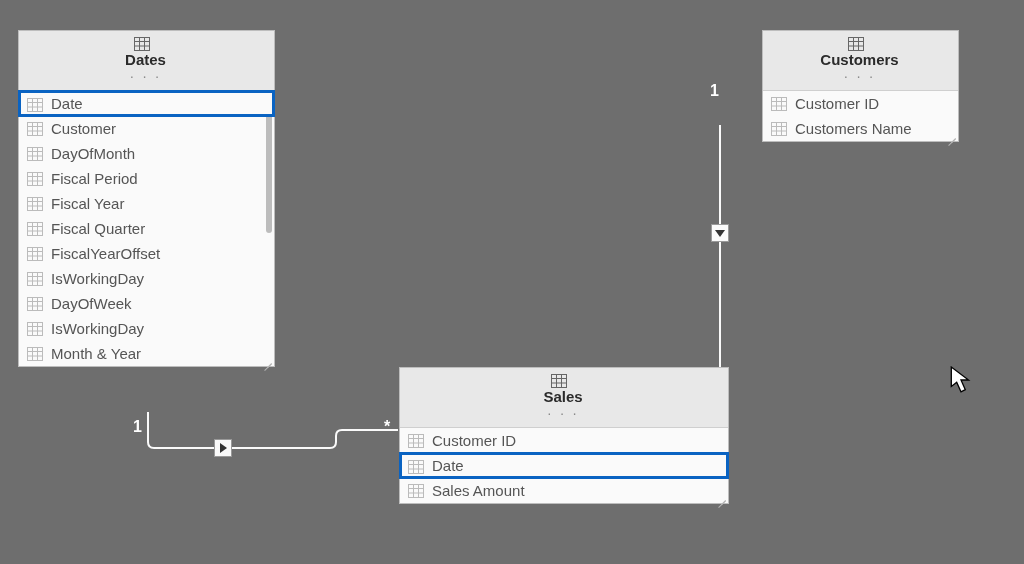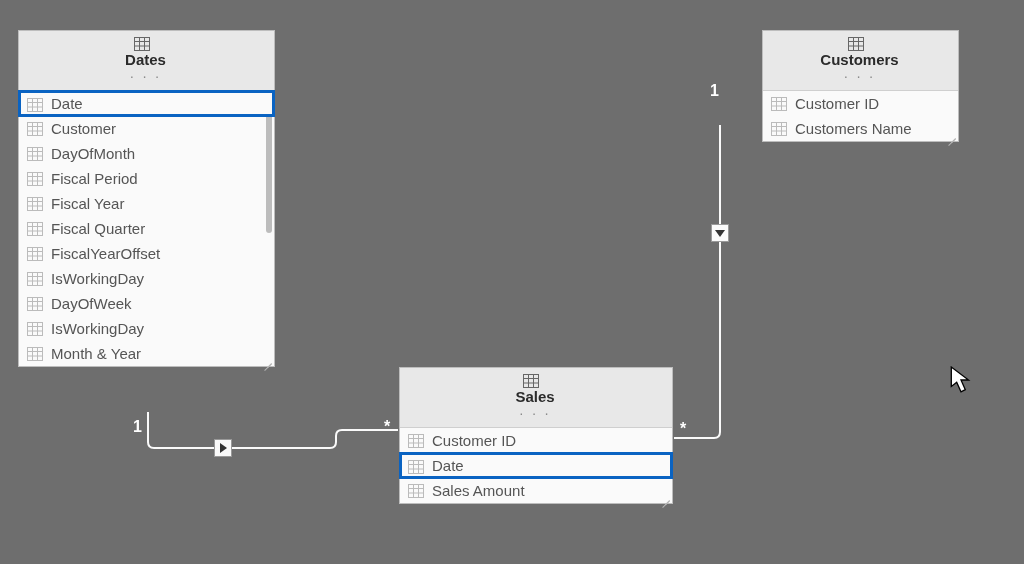--- a/index.html
+++ b/index.html
@@ -295,21 +295,21 @@
             <line x1="10.5" y1="0" x2="10.5" y2="14" stroke="#888"></line>
           </svg>
         </span>
         <span>Month &amp; Year</span>
       </div>
       <div class="scrollbar"></div>
     </div>
   <div class="resize-handle"></div>
 </div>
 
-<div class="table-card" style="left:399px; top:367px; width:274px;">
+<div class="table-card" style="left:399px; top:367px; width:330px;">
   <div class="table-header">
     <span class="table-icon header-icon">
       <svg width="16" height="14">
           <rect x="0.5" y="0.5" width="15" height="13" fill="none" stroke="#666"></rect>
           <line x1="0" y1="4.5" x2="16" y2="4.5" stroke="#666"></line>
           <line x1="0" y1="9" x2="16" y2="9" stroke="#666"></line>
           <line x1="5.5" y1="0" x2="5.5" y2="14" stroke="#666"></line>
           <line x1="10.5" y1="0" x2="10.5" y2="14" stroke="#666"></line>
         </svg>
     </span>

